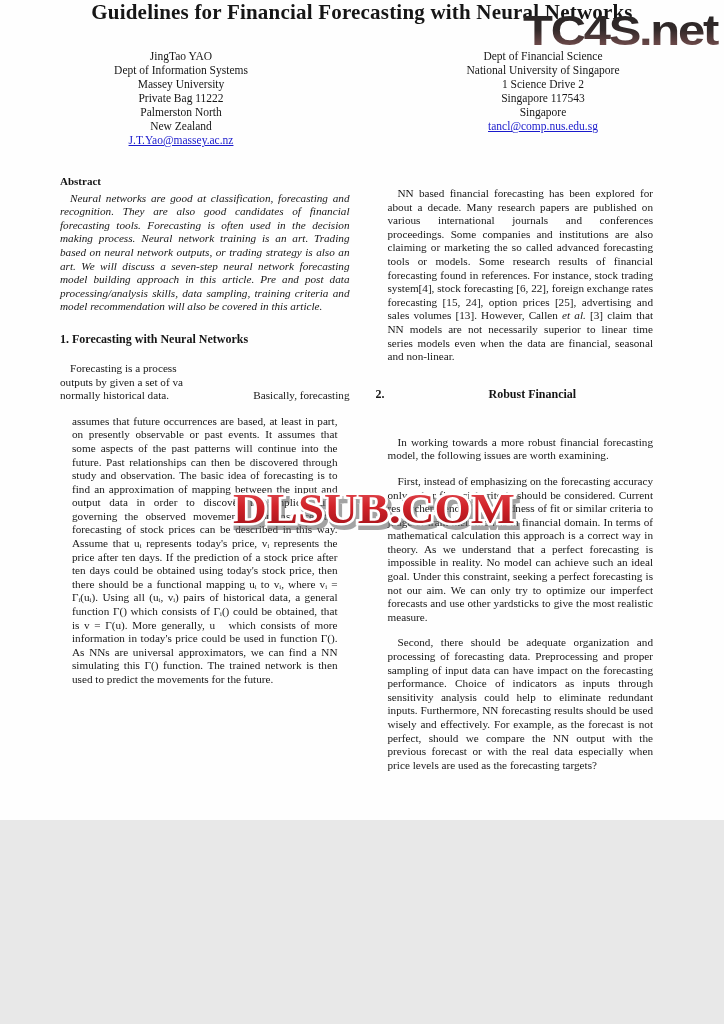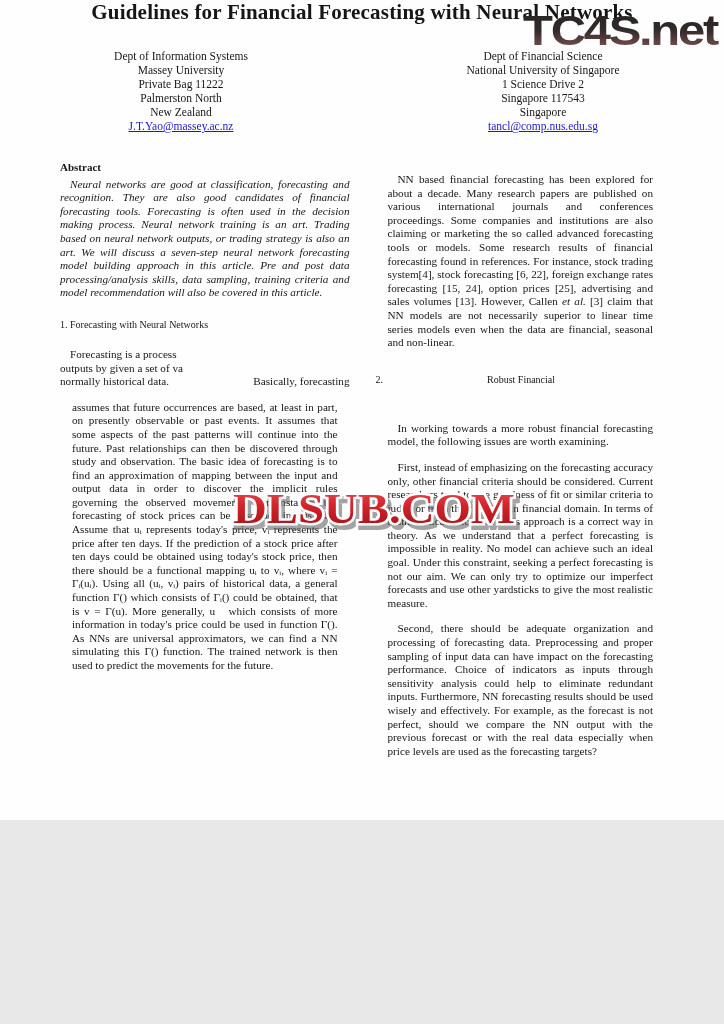--- a/index.html
+++ b/index.html
@@ -51,22 +51,22 @@
     font-size:11px;
     margin:0 0 3px 0;
     font-family:Liberation Serif, serif;
   }
   .abstract{
     font-style:italic;
     text-indent:10px;
     margin:0;
   }
   .sec-head{
-    font-weight:normal;
-    font-size:10px;
+    font-weight:bold;
+    font-size:12px;
     text-align:left;
     line-height:16px;
   }
   #sec1-head{margin:17px 0 15px 0;}
   .pline{text-align:left;}
   .pline.indent{text-indent:10px;}
   .pline.split{display:flex;justify-content:space-between;}
   .para{margin:12px;text-indent:10px;}
   .para.cont{text-indent:0;}
   .it{font-style:italic;}
@@ -96,20 +96,21 @@
         </linearGradient>
       </defs>
       <text x="202" y="44" text-anchor="end" font-family="Liberation Sans, sans-serif" font-weight="bold" font-size="43" letter-spacing="-2" textLength="194" lengthAdjust="spacingAndGlyphs" fill="url(#gTc)">TC4S.net</text>
     </svg>
   </div>
 
   <div class="title">Guidelines for Financial Forecasting with Neural Networks</div>
 
   <div class="authors">
     <div class="author">
+      <div>JingTao YAO</div>
       <div>Dept of Information Systems</div>
       <div>Massey University</div>
       <div>Private Bag 11222</div>
       <div>Palmerston North</div>
       <div>New Zealand</div>
       <div><a href="#">J.T.Yao@massey.ac.nz</a></div>
     </div>
     <div class="author">
       <div>Dept of Financial Science</div>
       <div>National University of Singapore</div>

